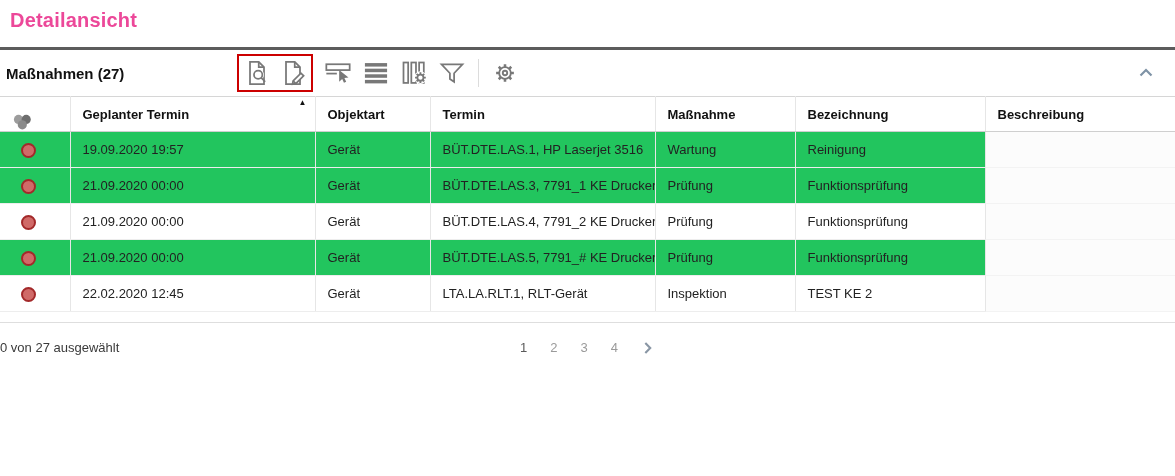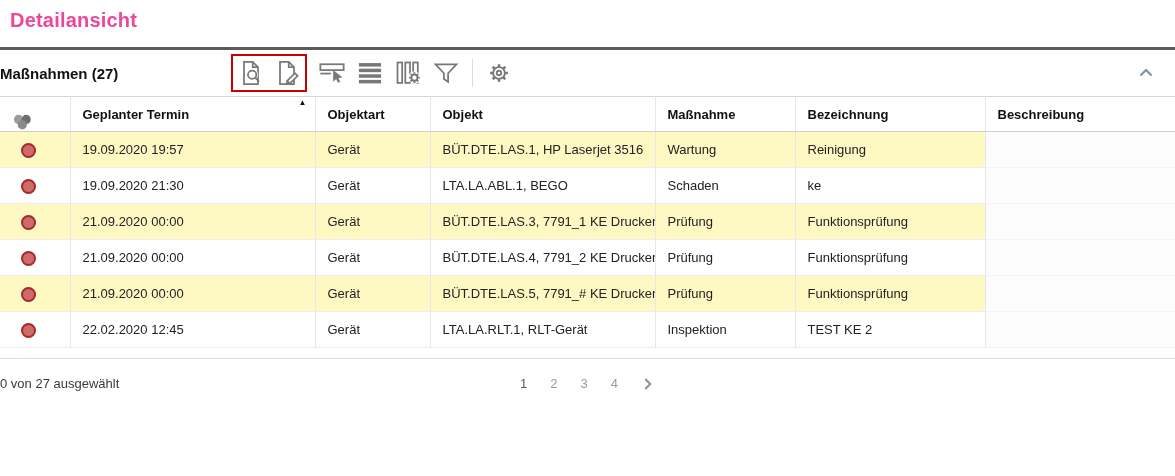--- a/index.html
+++ b/index.html
@@ -10,20 +10,21 @@
   }
   .page-title {
     font-size:20px; font-weight:bold; color:#ec4899;
     margin:9px 0 0 10px; letter-spacing:0.2px;
   }
   .panel { margin-top:15px; border-top:3px solid #5c5c5c; }
 
   
   .panel-header {
     display:flex; align-items:center; height:46px; background:#fff;
+    padding-left:6px;
   }
   .panel-title { font-size:15px; font-weight:bold; color:#111; width:231px; flex:0 0 auto; }
   .toolbar { display:flex; align-items:center; gap:8px; }
   .icon-btn {
     background:none; border:none; padding:0; margin:0; cursor:pointer;
     width:30px; height:32px; display:flex; align-items:center; justify-content:center;
   }
   .hl-group {
     display:flex; align-items:center; gap:6px;
     border:2px solid #cc0000; padding:1px 3px; margin-right:2px;
@@ -44,21 +45,21 @@
     border-right:1px solid #e6e6e6; position:relative; white-space:nowrap;
     overflow:hidden;
   }
   th:last-child { border-right:none;margin-top:8px; }
   td {
     font-size:13px; color:#222; height:36px; padding:0 12px;
     border-right:1px solid #e6e6e6; border-bottom:1px solid #ededed;
     white-space:nowrap; overflow:hidden;
   }
   td:last-child { border-right:none; }
-  tr.odd td { background:#fef9c3; }
+  tr.odd td { background:#22c55e; }
   tr.even td { background:#ffffff; }
   tr.odd td.c-besch, tr.even td.c-besch { background:#fcfcfc; border-bottom-color:#f3f3f3; }
   .dot {
     display:inline-block; width:15px; height:15px; border-radius:50%;
     background:#d06a68; border:2px solid #a3292a; margin-left:9px; vertical-align:middle;
   }
   .sort-arrow {
     position:absolute; top:2px; right:8px; font-size:8px; color:#111; line-height:1;
   }
   .status-hdr-icon { margin-left:6px; vertical-align:middle; }
@@ -203,43 +204,34 @@
               <circle cx="14.2" cy="5.4" r="4.6" fill="#6e6e6e"></circle>
               <circle cx="10.3" cy="10.8" r="4.6" fill="#8a8a8a"></circle>
             </svg>
           </span>
         </th>
         <th>
           <span>Geplanter Termin</span>
           <span class="sort-arrow">▲</span>
         </th>
         <th><span>Objektart</span></th>
-        <th><span>Objekt</span></th>
+        <th><span>Termin</span></th>
         <th><span>Maßnahme</span></th>
         <th><span>Bezeichnung</span></th>
         <th><span>Beschreibung</span></th>
       </tr>
     </thead>
     <tbody id="table-body">
         <tr class="odd">
     <td class="c-status"><span class="dot"></span></td>
     <td>19.09.2020 19:57</td>
     <td>Gerät</td>
     <td>BÜT.DTE.LAS.1, HP Laserjet 3516</td>
     <td>Wartung</td>
     <td>Reinigung</td>
-    <td class="c-besch"></td>
-  </tr>
-        <tr class="even">
-    <td class="c-status"><span class="dot"></span></td>
-    <td>19.09.2020 21:30</td>
-    <td>Gerät</td>
-    <td>LTA.LA.ABL.1, BEGO</td>
-    <td>Schaden</td>
-    <td>ke</td>
     <td class="c-besch"></td>
   </tr>
         <tr class="odd">
     <td class="c-status"><span class="dot"></span></td>
     <td>21.09.2020 00:00</td>
     <td>Gerät</td>
     <td>BÜT.DTE.LAS.3, 7791_1 KE Drucker</td>
     <td>Prüfung</td>
     <td>Funktionsprüfung</td>
     <td class="c-besch"></td>

